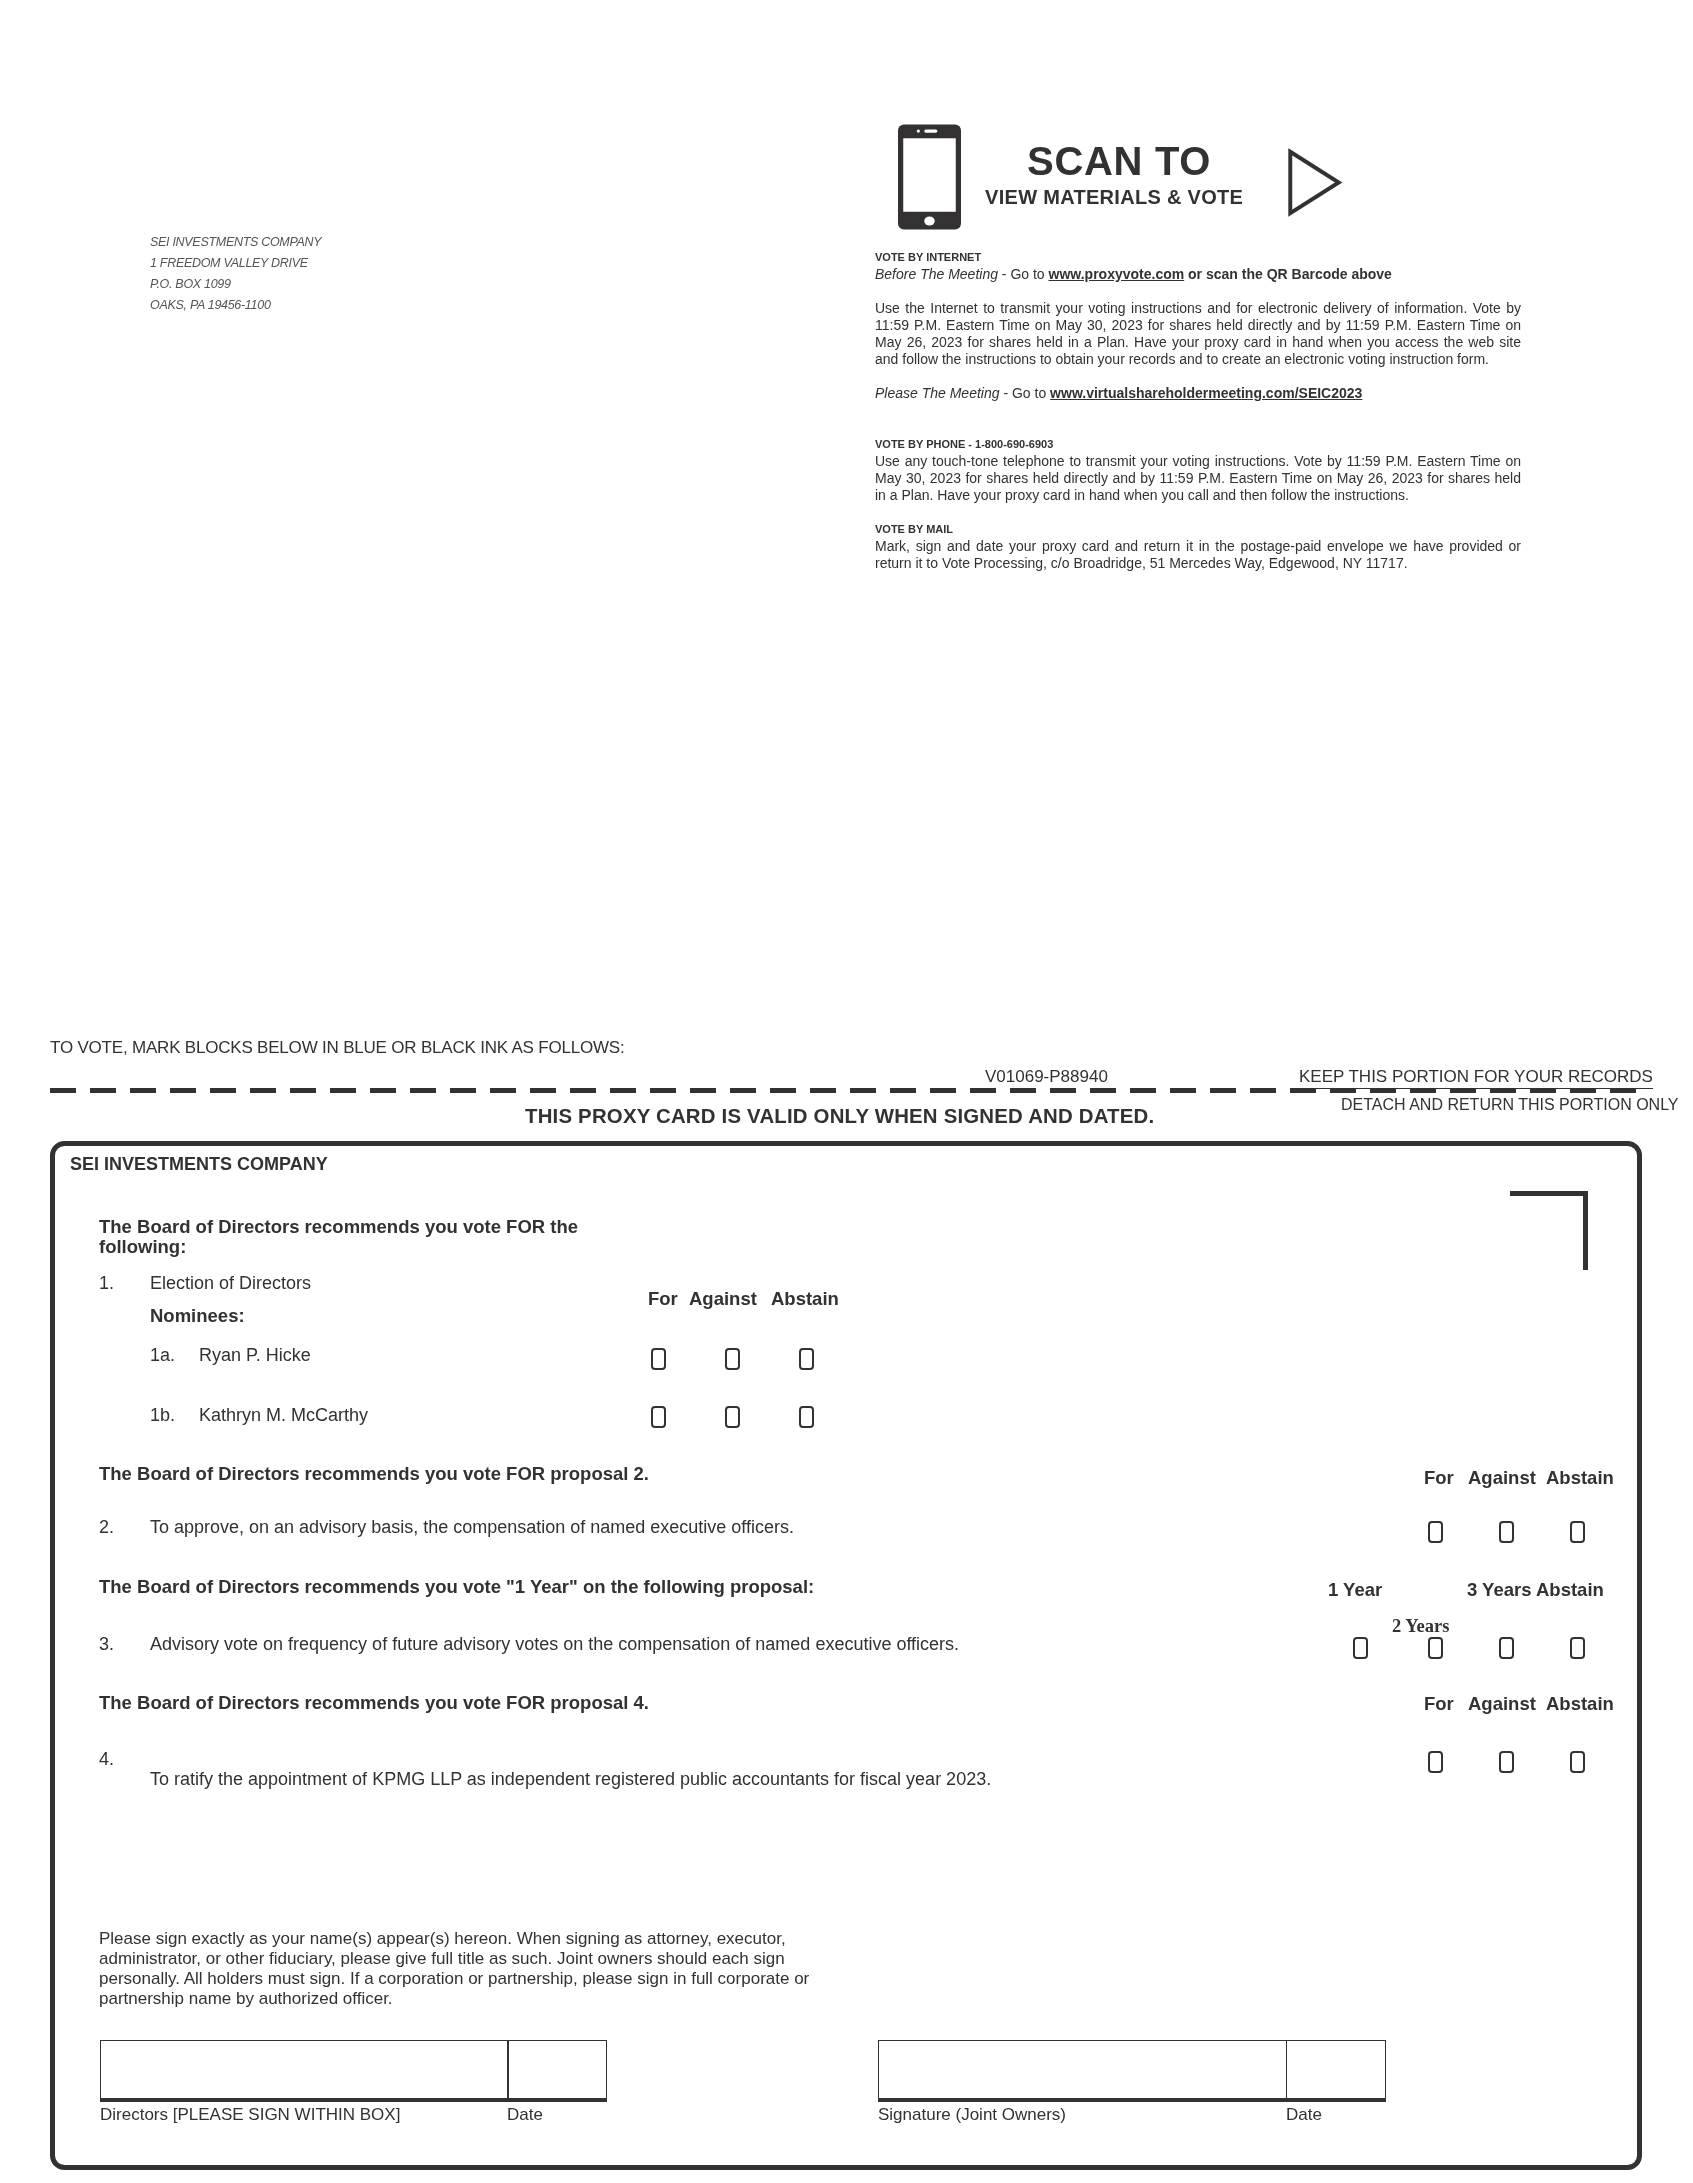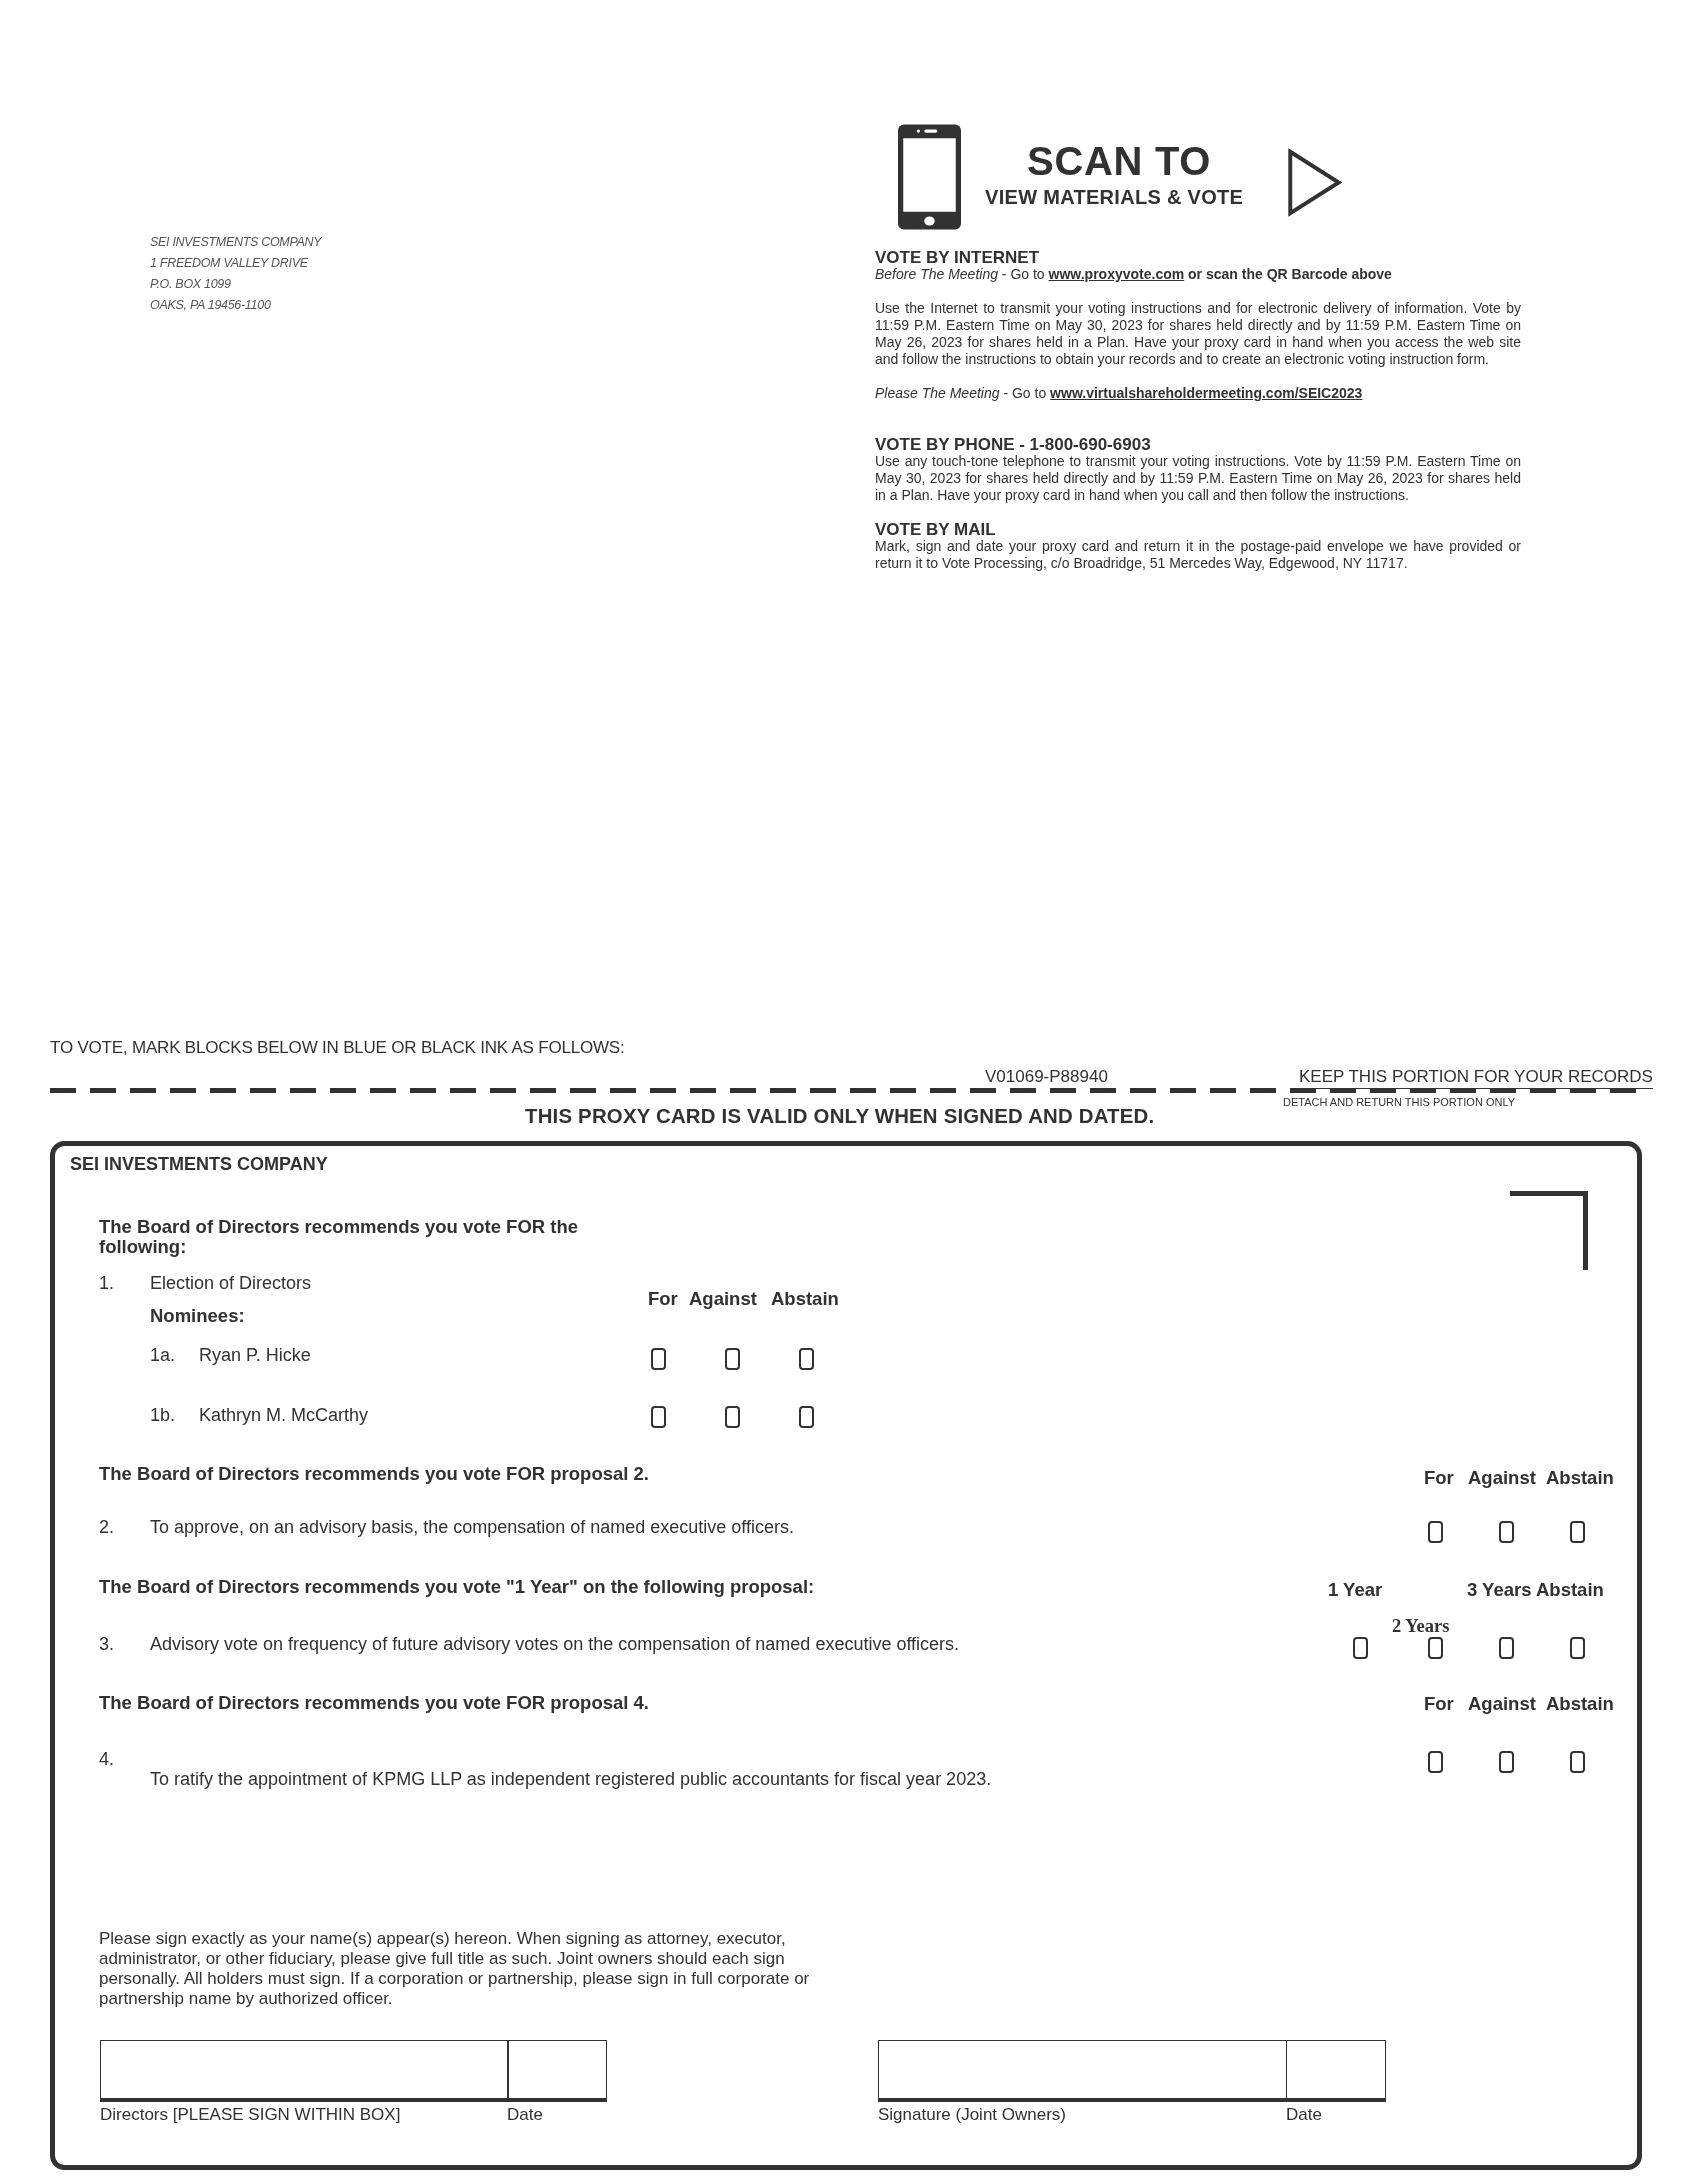--- a/index.html
+++ b/index.html
@@ -16,33 +16,33 @@
   .phone { left: 898px; top: 124px; width: 63px; height: 106px; }
   .scan-title { left: 1027px; top: 141px; font-size: 40px; font-weight: bold; letter-spacing: 0.7px;
                 color: #333132; line-height: 40px; }
   .scan-sub { left: 985px; top: 186px; font-size: 20px; font-weight: bold; color: #333132;
               line-height: 22.4px; letter-spacing: 0.3px; }
   .play { left: 1287px; top: 148px; width: 55px; height: 69px; }
 
   
   .instr { left: 875px; top: 249px; width: 646px; font-size: 14px; line-height: 17px; color: #333132; }
   .instr p { margin: 0; }
-  .instr .h { font-weight: bold; font-size: 17px; }
+  .instr .h { font-weight: bold; font-size: 11px; }
   .instr .gap { height: 17px; }
   .instr .just { text-align: justify; text-align-last: left; }
   .instr a, .instr .link { font-weight: bold; text-decoration: underline; color: #333132; }
   .instr em { font-style: italic; }
   .instr .bold { font-weight: bold; }
 
   
   .mark-line { left: 50px; top: 1038px; font-size: 17px; color: #333132; letter-spacing: -0.2px; }
   .code { left: 985px; top: 1067px; font-size: 17px; color: #333132; }
   .keep { left: 1299px; top: 1067px; font-size: 17px; color: #333132; white-space: nowrap;
           border-bottom: 1.3px solid #333132; padding-bottom: 1.3px; }
-  .detach { left: 1283px; top: 1096px; font-size: 11px; color: #333132; white-space: nowrap; }
+  .detach { left: 1341px; top: 1096px; font-size: 16px; color: #333132; white-space: nowrap; }
   .dash { left: 50px; top: 1088px; width: 1592px; height: 4.6px;
           background: repeating-linear-gradient(90deg, #333132 0 26px, transparent 26px 40px); }
   .valid { left: 525px; top: 1105px; font-size: 20.4px; font-weight: bold; color: #333132; letter-spacing: 0.2px; }
 
   
   .card { left: 50px; top: 1141px; width: 1592px; height: 1029px; border: 5.3px solid #333132;
           border-radius: 14.5px; box-sizing: border-box; }
   .corner { left: 1510px; top: 1191px; width: 78px; height: 79px;
             border-top: 5.3px solid #333132; border-right: 5.3px solid #333132; box-sizing: border-box; }
   .company { left: 70px; top: 1154px; font-size: 18px; font-weight: bold; color: #333132; }

